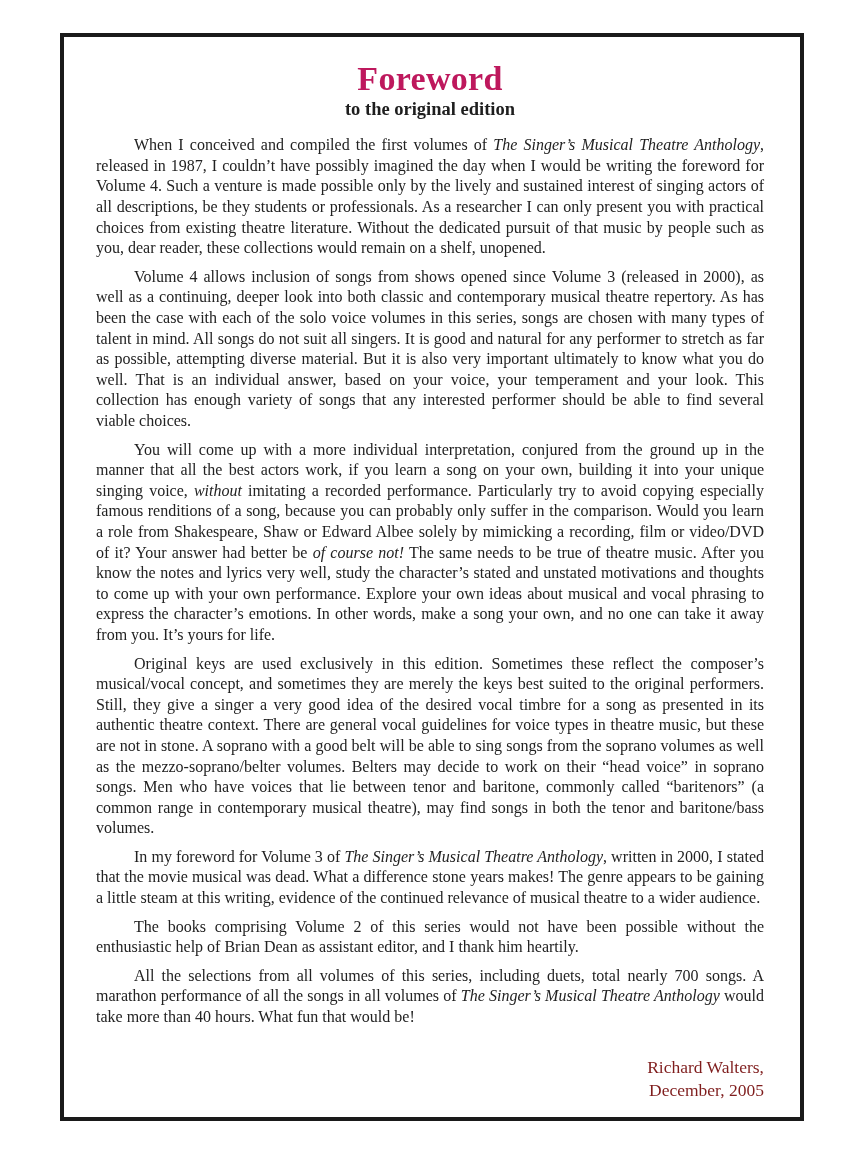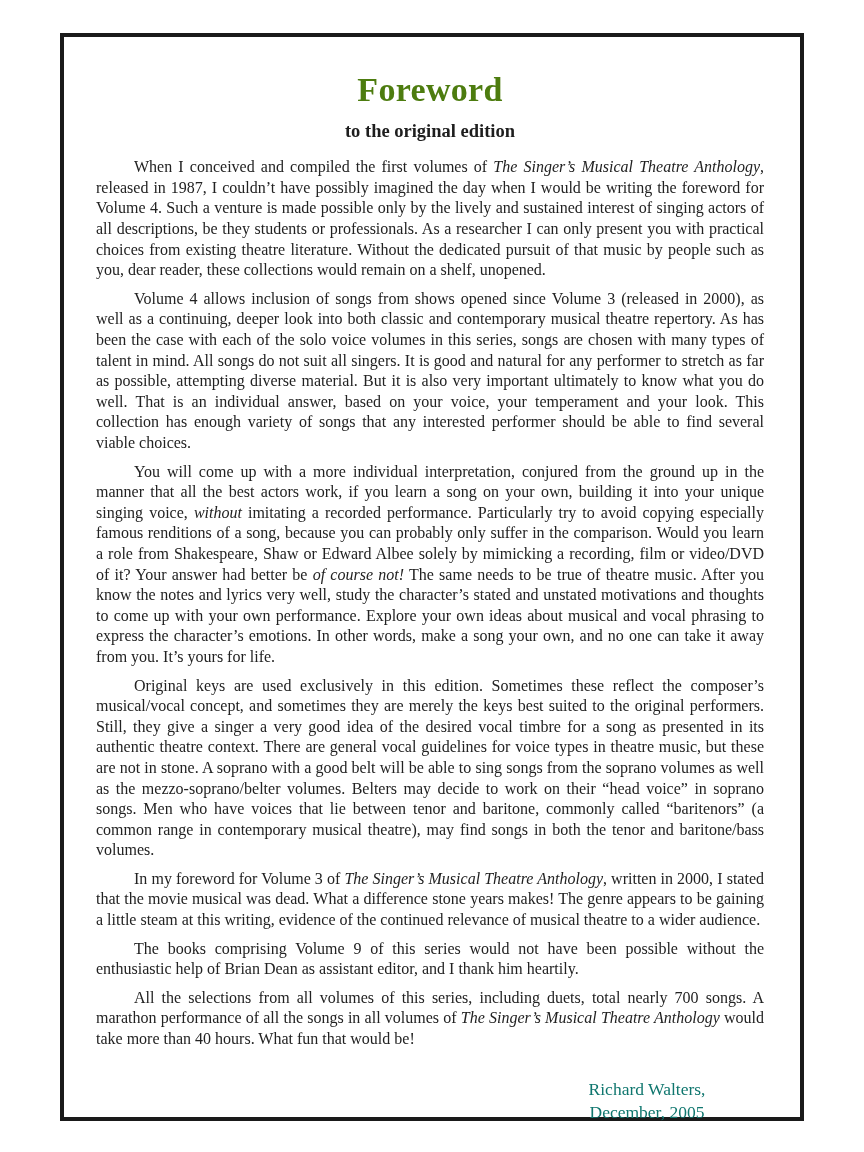--- a/index.html
+++ b/index.html
@@ -20,27 +20,27 @@
     left: 60px;
     top: 33px;
     width: 744px;
     height: 1088px;
     border: 4px solid #1a1a1a;
     box-sizing: border-box;
     padding: 22px 36px 0 32px;
     background: #ffffff;
   }
   .title {
-    margin: 11px;
+    margin: 0;
     font-size: 34px;
     font-weight: 700;
     line-height: 1.15;
     text-align: center;
     letter-spacing: 0.3px;
-    color: #4d7c0f;
+    color: #be185d;
   }
   .subtitle {
     margin-top: 0;
     font-size: 18.5px;
     font-weight: 700;
     line-height: 1.2;
     text-align: center;
     color: #1e1e1e;
   }
   .body-text {
@@ -55,40 +55,40 @@
   }
   .body-text em {
     font-style: italic;
     margin-top: 44px;
   }
   .signature {
     margin-top: 28px;
     margin-left: 434px;
     font-size: 17.5px;
     line-height: 23px;
-    text-align: center;
-    color: #0f766e;
+    text-align: right;
+    color: #7f1d1d;
   }
 </style>
 </head>
 <body>
 
 <div class="page-frame">
   <header>
     <h1 class="title">Foreword</h1>
     <div class="subtitle">to the original edition</div>
   </header>
 
   <main class="body-text">
       <p><span>When I conceived and compiled the first volumes of </span><em>The Singer’s Musical Theatre Anthology</em><span>, released in 1987, I couldn’t have possibly imagined the day when I would be  writing the foreword for Volume 4. Such a venture is made possible only by the lively and sustained interest of singing actors of all descriptions, be they students or professionals. As a researcher I can only present you with practical choices from existing theatre literature. Without the dedicated pursuit of that music by people such as you, dear reader, these collections would remain on a shelf, unopened.</span></p>
       <p><span>Volume 4 allows inclusion of songs from shows opened since Volume 3 (released in 2000), as well as a continuing, deeper look into both classic and contemporary musical theatre repertory. As has been the case with each of the solo voice volumes in this series, songs are chosen with many types of talent in mind. All songs do not suit all singers. It is good and natural for any performer to stretch as far as possible, attempting diverse material. But it is also very important ultimately to know what you do well. That is an individual answer, based on your voice, your temperament and your look. This collection has enough variety of songs that any interested performer should be able to find several viable choices.</span></p>
       <p><span>You will come up with a more individual interpretation, conjured from the ground up in the manner that all the best actors work, if you learn a song on your own, building it into your unique singing voice, </span><em>without</em><span> imitating a recorded performance. Particularly try to avoid copying especially famous renditions of a song, because you can probably only suffer in the comparison. Would you learn a role from Shakespeare, Shaw or Edward Albee solely by mimicking a recording, film or video/DVD of it? Your answer had better be </span><em>of course not!</em><span> The same needs to be true of theatre music. After you know the notes and lyrics very well, study the character’s stated and unstated motivations and thoughts to come up with your own performance. Explore your own ideas about musical and vocal phrasing to express the character’s emotions. In other words, make a song your own, and no one can take it away from you. It’s yours for life.</span></p>
       <p><span>Original keys are used exclusively in this edition. Sometimes these reflect the composer’s musical/vocal concept, and sometimes they are merely the keys best suited to the original performers. Still, they give a singer a very good idea of the desired vocal timbre for a song as presented in its authentic theatre context. There are general vocal guidelines for voice types in theatre music, but these are not in stone. A soprano with a good belt will be able to sing songs from the soprano volumes as well as the mezzo-soprano/belter volumes. Belters may decide to work on their “head voice” in soprano songs. Men who have voices that lie between tenor and baritone, commonly called “baritenors” (a common range in contemporary musical theatre), may find songs in both the tenor and baritone/bass volumes.</span></p>
       <p><span>In my foreword for Volume 3 of </span><em>The Singer’s Musical Theatre Anthology</em><span>, written in 2000, I stated that the movie musical was dead. What a difference stone years makes! The genre appears to be gaining a little steam at this writing, evidence of the continued relevance of musical theatre to a wider audience.</span></p>
-      <p><span>The books comprising Volume 9 of this series would not have been possible without the enthusiastic help of Brian Dean as assistant editor, and I thank him heartily.</span></p>
+      <p><span>The books comprising Volume 2 of this series would not have been possible without the enthusiastic help of Brian Dean as assistant editor, and I thank him heartily.</span></p>
       <p><span>All the selections from all volumes of this series, including duets, total nearly 700 songs. A marathon performance of all the songs in all volumes of </span><em>The Singer’s Musical Theatre Anthology</em><span> would take more than 40 hours. What fun that would be!</span></p>
     </main>
 
   <footer class="signature">
     <div>Richard Walters,</div>
     <div>December, 2005</div>
   </footer>
 </div>
 
 </body></html>

